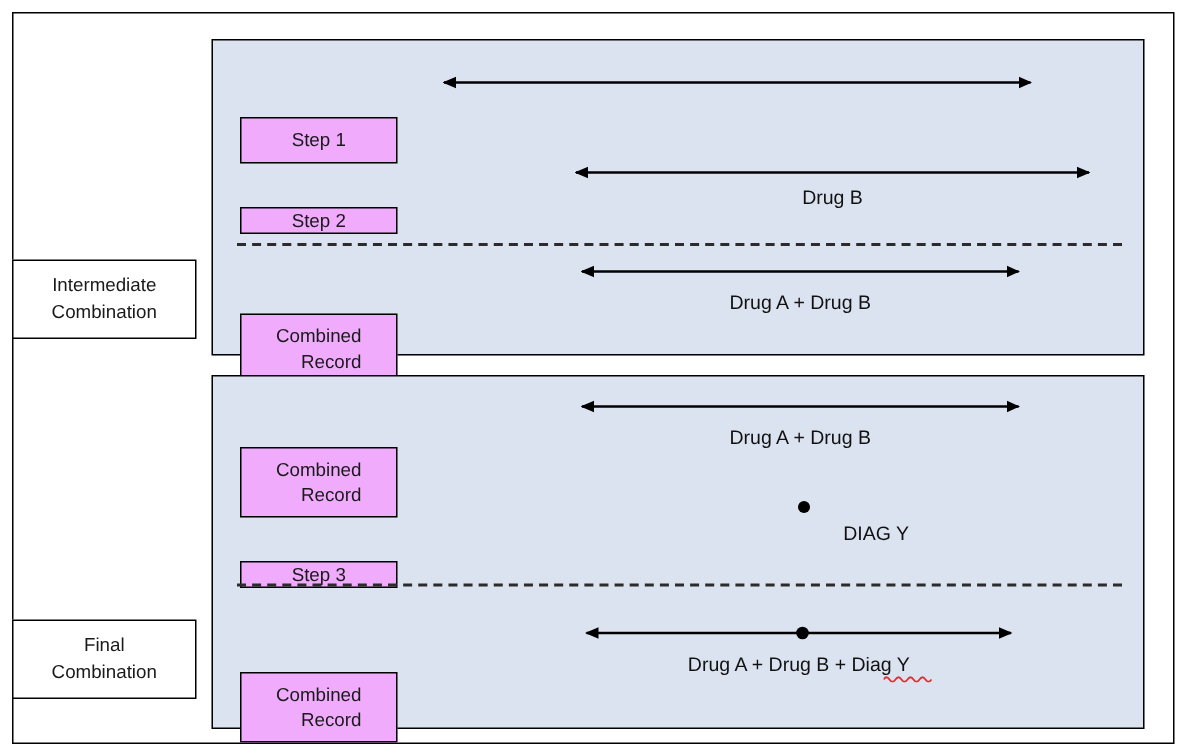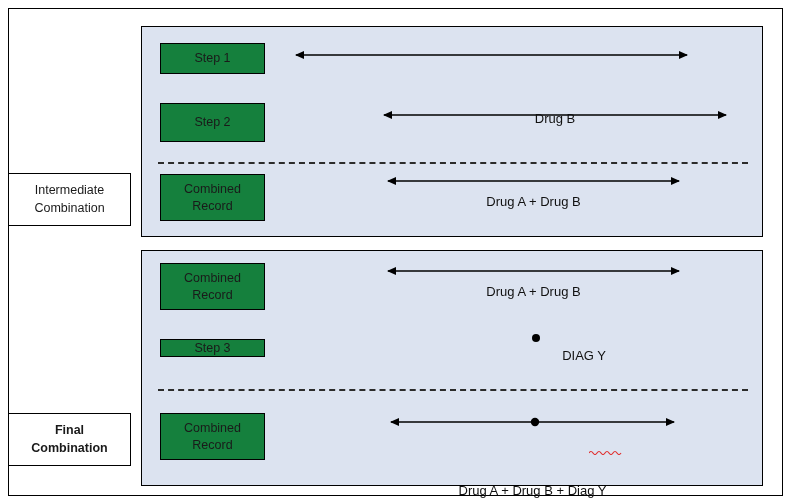--- a/index.html
+++ b/index.html
@@ -39,30 +39,31 @@
     height: 211px;
   }
   .panel-final {
     left: 141px;
     top: 250px;
     width: 622px;
     height: 236px;
   }
   .step-box {
     position: absolute;
-    background: #15803d;
+    background: #f0abfc;
     border: 1.4px solid #000000;
     box-sizing: border-box;
     display: flex;
     align-items: center;
     justify-content: center;
-    text-align: center;
+    text-align: right;
     font-size: 12.5px;
     color: #1a1a1a;
     line-height: 1.35;
+    margin-top: 35px;
   }
   .label-box {
     position: absolute;
     background: #ffffff;
     border: 1.4px solid #000000;
     box-sizing: border-box;
     display: flex;
     align-items: center;
     justify-content: center;
     text-align: center;
@@ -105,36 +106,36 @@
 
   <div class="outer-border"></div>
 
   <div class="label-box" style="left:8px; top:173px; width:123px; height:53px;">
     <div>
       <div>Intermediate</div>
       <div>Combination</div>
     </div>
   </div>
 
-  <div class="label-box" style="left:8px; top:413px; width:123px; height:53px;font-weight:bold;">
+  <div class="label-box" style="left:8px; top:413px; width:123px; height:53px;">
     <div>
       <div>Final</div>
       <div>Combination</div>
     </div>
   </div>
 
   <div class="panel panel-intermediate"></div>
 
   <div class="step-box" style="left:160px; top:43px; width:105px; height:31px;">
     <div>
         <div>Step 1</div>
       </div>
   </div>
 
-  <div class="step-box" style="left:160px; top:103px; width:105px; height:39px;">
+  <div class="step-box" style="left:160px; top:103px; width:105px; height:18px;">
     <div>
         <div>Step 2</div>
       </div>
   </div>
 
   <div class="divider" style="left:158px; top:162px; width:590px;"></div>
 
   <div class="step-box" style="left:160px; top:174px; width:105px; height:47px;">
     <div>
       <div>Combined</div>
@@ -150,21 +151,21 @@
       <marker id="mk-l" markerWidth="9" markerHeight="9" refX="1" refY="4.5" orient="auto" markerUnits="userSpaceOnUse">
         <path d="M9,0.6 L0,4.5 L9,8.4 z" fill="#000"></path>
       </marker>
     </defs>
     <line x1="6" y1="7" x2="397" y2="7" stroke="#000" stroke-width="1.7" marker-start="url(#mk-l)" marker-end="url(#mk-r)"></line>
   </svg>
 
   <svg class="arrow-svg" style="left:378px; top:108px;" width="354" height="14">
     <line x1="6" y1="7" x2="348" y2="7" stroke="#000" stroke-width="1.7" marker-start="url(#mk-l)" marker-end="url(#mk-r)"></line>
   </svg>
-  <div class="arrow-label" style="left:383px; top:111px; width:344px;">Drug B</div>
+  <div class="arrow-label" style="left:383px; top:124px; width:344px;">Drug B</div>
 
   <svg class="arrow-svg" style="left:382px; top:174px;" width="303" height="14">
     <line x1="6" y1="7" x2="297" y2="7" stroke="#000" stroke-width="1.7" marker-start="url(#mk-l)" marker-end="url(#mk-r)"></line>
   </svg>
   <div class="arrow-label" style="left:387px; top:194px; width:293px;">Drug A + Drug B</div>
 
   <div class="panel panel-final"></div>
 
   <div class="step-box" style="left:160px; top:263px; width:105px; height:47px;">
     <div>
@@ -193,19 +194,19 @@
   </svg>
   <div class="arrow-label" style="left:387px; top:284px; width:293px;">Drug A + Drug B</div>
 
   <div class="point-dot" style="left:532px; top:334px;"></div>
   <div class="arrow-label" style="left:466px; top:348px; width:140px;text-align:right;">DIAG Y</div>
 
   <svg class="arrow-svg" style="left:385px; top:415px;" width="295" height="14">
     <line x1="6" y1="7" x2="289" y2="7" stroke="#000" stroke-width="1.7" marker-start="url(#mk-l)" marker-end="url(#mk-r)"></line>
     <circle cx="150" cy="7" r="4.2" fill="#000"></circle>
   </svg>
-  <div class="arrow-label" style="left:390px; top:435px; width:285px;margin-top:48px;">Drug A + Drug B + Diag Y</div>
+  <div class="arrow-label" style="left:390px; top:435px; width:285px;">Drug A + Drug B + Diag Y</div>
 
   <svg class="squiggle" style="left:589px; top:450px;" width="34" height="5">
     <path d="M0,3 Q2,0 4,3 T8,3 T12,3 T16,3 T20,3 T24,3 T28,3 T32,3" fill="none" stroke="#e03030" stroke-width="1.2"></path>
   </svg>
 
 </div>
 
 </body></html>

